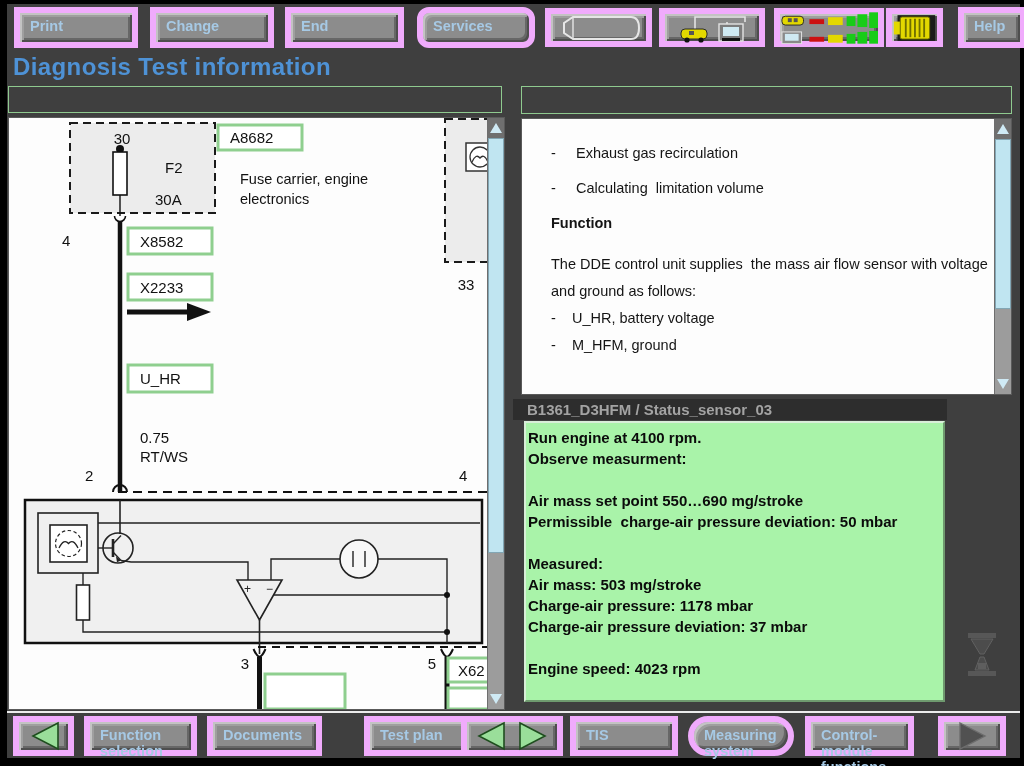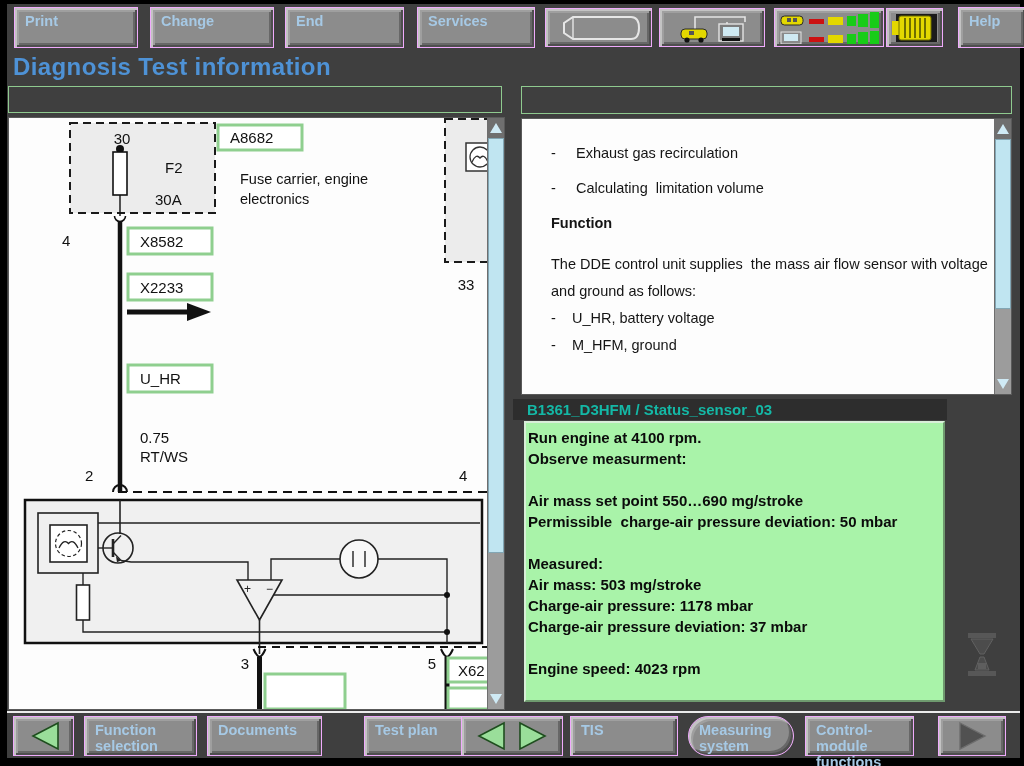--- a/index.html
+++ b/index.html
@@ -4,21 +4,21 @@
 <style>
   html,body{margin:0;padding:0;background:#222;}
   .screen{
     position:relative;width:1024px;height:766px;background:#000;
     font-family:"Liberation Sans",sans-serif;overflow:hidden;
   }
   .bg{position:absolute;left:7px;top:4px;width:1013px;height:754px;background:#3f3f3f;}
 
   
   .btn3d{
-    position:absolute;height:41px;background:#8c8c8c;border:1px solid #f0abfc;
+    position:absolute;height:41px;background:#8c8c8c;border:6px solid #f0abfc;
     box-shadow:inset 2px 2px 0 #c3c3c3, inset -2px -2px 0 #4e4e4e,
                inset 4px 4px 0 #9f9f9f, inset -4px -4px 0 #676767;
     box-sizing:border-box;cursor:pointer;
   }
   .btn3d .lbl{
     display:block;padding:5px 0 0 10px;color:#a6c9e5;font-weight:700;
     font-size:14.5px;line-height:16px;white-space:pre-line;text-align:left;
   }
   .iconbtn{display:flex;align-items:center;justify-content:center;height:39px;}
 
@@ -46,21 +46,21 @@
   .doc{position:absolute;left:523px;top:120px;width:455px;height:272px;overflow:hidden;
        padding:20px 0 0 28px;color:#151515;font-size:14.5px;}
   .doc-line{white-space:pre-wrap;line-height:27px;}
   .doc-line:nth-child(1),.doc-line:nth-child(2){margin-bottom:8px;}
   .doc-line:nth-child(3){margin-bottom:14px;}
   .doc-line.bold{font-weight:700;}
 
   
   .status-hdr{
     position:absolute;left:513px;top:399px;width:434px;height:21px;background:#2d2d2d;
-    color:#14b8a6;font-weight:700;font-size:15px;line-height:21px;padding-left:14px;
+    color:#a3a3a3;font-weight:700;font-size:15px;line-height:21px;padding-left:14px;
     box-sizing:border-box;white-space:pre;
   }
   .status-box{
     position:absolute;left:524px;top:421px;width:421px;height:281px;background:#a9f3a9;
     border:2px solid #d9efd9;border-right-color:#6f9a6f;border-bottom-color:#6f9a6f;
     box-sizing:border-box;padding:4px 11px 0 2px;overflow:hidden;
   }
   .status-line{white-space:pre-wrap;color:#0b0b0b;font-weight:700;font-size:15px;line-height:21px;min-height:21px;}
 
   .sep-line{position:absolute;left:7px;top:711px;width:1013px;height:2px;background:#ececec;}
@@ -75,21 +75,21 @@
 
   <div class="btn3d" style="left:14px;top:7px;width:124px;">
     <span class="lbl">Print</span>
   </div>
   <div class="btn3d" style="left:150px;top:7px;width:124px;">
     <span class="lbl">Change</span>
   </div>
   <div class="btn3d" style="left:285px;top:7px;width:119px;">
     <span class="lbl">End</span>
   </div>
-  <div class="btn3d" style="left:417px;top:7px;width:118px;">
+  <div class="btn3d" style="left:417px;top:7px;width:118px;border-radius:12px;">
     <span class="lbl">Services</span>
   </div>
 
   <div class="btn3d iconbtn" style="left:545px;top:8px;width:107px;height:39px;">
     <svg width="95" height="30" viewBox="0 0 95 30">
       <path d="M22 4 L80 4 Q88 4 88 15 Q88 26 80 26 L22 26 L13 20 L13 10 Z" fill="none" stroke="#e6e6e6" stroke-width="2"></path>
       <path d="M22 4 L22 26" fill="none" stroke="#e6e6e6" stroke-width="1.4"></path>
     </svg>
   </div>
 

